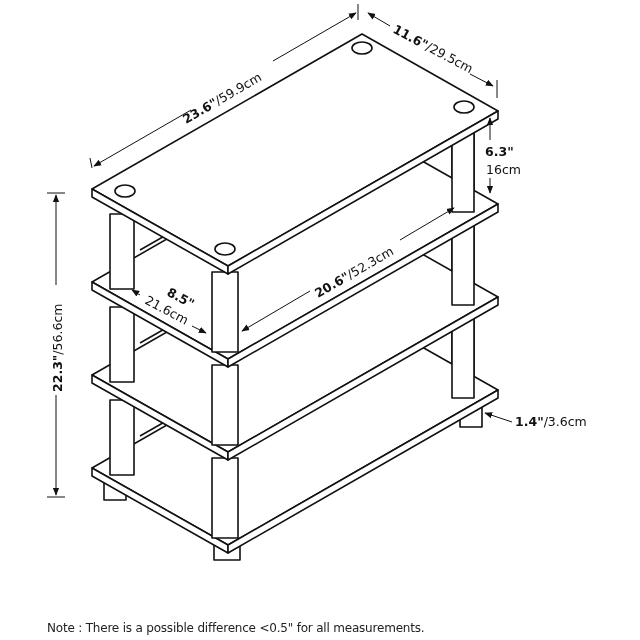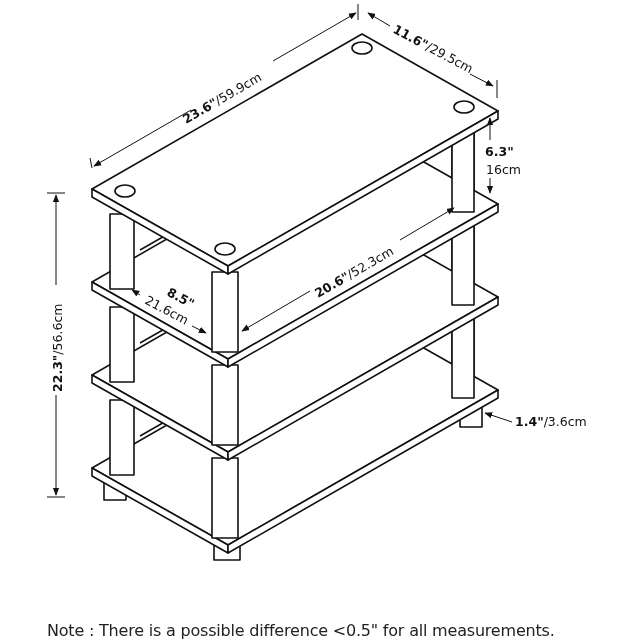--- a/index.html
+++ b/index.html
@@ -1,20 +1,20 @@
 <!DOCTYPE html>
 <html><head>
   <meta charset="utf-8">
   <style>
     html, body { margin: 0; padding: 0; background: #ffffff; }
     body { width: 640px; height: 640px; position: relative; overflow: hidden; font-family: "DejaVu Sans", sans-serif; }
     #diagram { position: absolute; left: 0; top: 0; width: 640px; height: 640px; }
     .lbl { font-family: "DejaVu Sans", sans-serif; font-size: 12.5px; fill: #111; }
     .b { font-weight: bold; }
-    .note { position: absolute; left: 47px; top: 621px; font-size: 16px; color: #222; font-family: "DejaVu Sans", sans-serif; white-space: nowrap; letter-spacing: -0.2px; }
+    .note { position: absolute; left: 47px; top: 621px; font-size: 12px; color: #222; font-family: "DejaVu Sans", sans-serif; white-space: nowrap; letter-spacing: -0.2px; }
   </style>
 </head>
 <body>
 
 <svg id="diagram" viewBox="0 0 640 640" xmlns="http://www.w3.org/2000/svg">
   <defs>
     <marker id="arr" viewBox="0 0 10 10" refX="9" refY="5" markerWidth="8" markerHeight="8" orient="auto-start-reverse">
       <path d="M0,1 L10,5 L0,9 z" fill="#111"></path>
     </marker>
   </defs>

